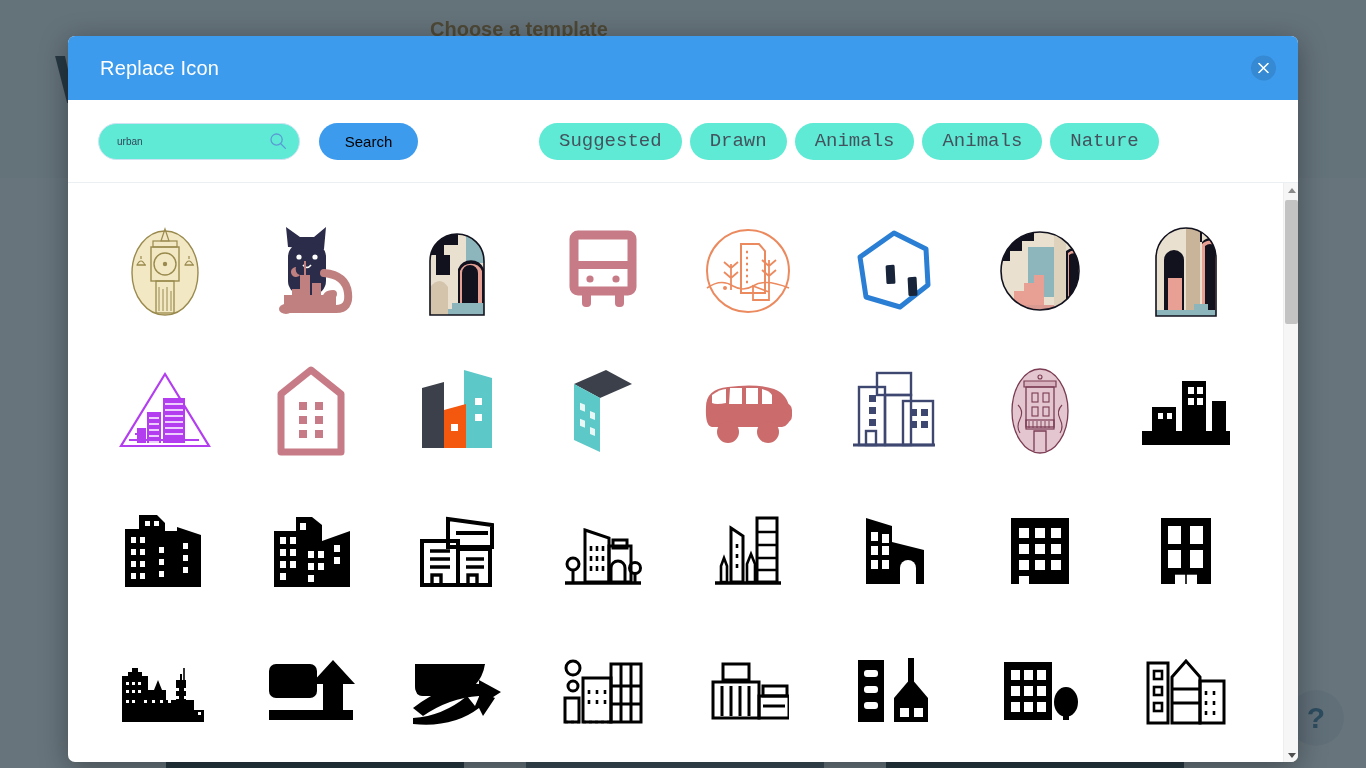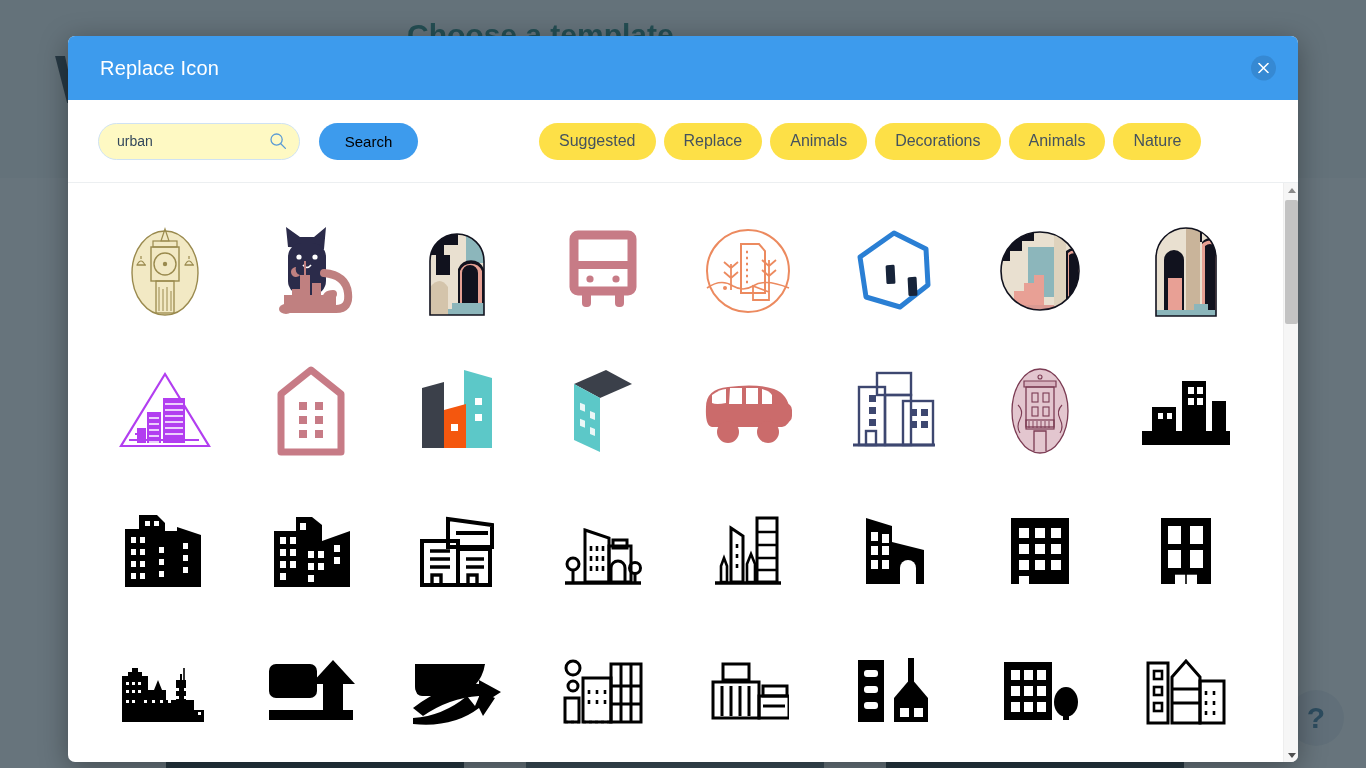--- a/index.html
+++ b/index.html
@@ -18,22 +18,22 @@
   #backdrop-header {
     position: absolute; left: 0; top: 0; width: 1366px; height: 178px;
     background: #f4f6f8;
   }
   #backdrop-title {
     position: absolute; left: 55px; top: 40px;
     font-size: 68px; font-weight: 700; color: #1c2b36;
     letter-spacing: -1px; white-space: nowrap;
   }
   #backdrop-sub {
-    position: absolute; left: 407px; top: 18px;
-    font-size: 30px; font-weight: 700; color: #0f766e;
+    position: absolute; left: 430px; top: 18px;
+    font-size: 20px; font-weight: 700; color: #a16207;
     white-space: nowrap;
   }
   .bg-card {
     position: absolute; top: 728px; height: 120px;
     background: #16242e;
   }
   #bg-card-1 { left: 166px; width: 298px; }
   #bg-card-2 { left: 526px; width: 298px; background: #5b6b77; }
   #bg-card-3 { left: 886px; width: 298px; }
 
@@ -95,24 +95,24 @@
   #search-wrap {
     position: relative;
     width: 202px; height: 37px;
     margin-right: 19px;
   }
   #search-input {
     width: 100%; height: 100%;
     border: 1px solid #cfe2f3;
     border-radius: 19px;
     padding: 0 40px 0 18px;
-    font-size: 14px; color: #33475b;
+    font-size: 10px; color: #33475b;
     font-family: "Liberation Sans", sans-serif;
     outline: none;
-    background: #fef9c3;
+    background: #5eead4;
   }
   #search-input::placeholder { color: #9aa9b5; }
   #search-icon-btn {
     position: absolute; right: 13px; top: 50%;
     transform: translateY(-50%);
     width: 18px; height: 18px;
     cursor: pointer; background: none; border: none; padding: 0;
   }
   #search-btn {
     width: 99px; height: 37px;
@@ -121,25 +121,25 @@
     font-size: 15px; font-family: "Liberation Sans", sans-serif;
     cursor: pointer;
   }
 
   #categories {
     display: flex; align-items: center; gap: 8px;
     margin-left: 121px;
   }
   .cat-pill {
     height: 37px; border-radius: 19px;
-    background: #fde047; color: #44525e;
+    background: #5eead4; color: #44525e;
     border: none; cursor: pointer;
     padding: 0 20px;
-    font-size: 16px;
-    font-family: Liberation Sans, sans-serif;
+    font-size: 19px;
+    font-family: Liberation Mono, monospace;
     white-space: nowrap;
     display: flex; align-items: center;
   }
 
   
   #results-area {
     flex: 1 1 auto; position: relative; overflow: hidden;
     display: flex;
   }
   #grid-scroll {
@@ -218,23 +218,22 @@
         <svg width="18" height="18" viewBox="0 0 18 18">
           <circle cx="7.6" cy="7.6" r="5.6" fill="none" stroke="#5b9bd5" stroke-width="1.3"></circle>
           <path d="M11.8 11.8 L16.4 16.4" stroke="#5b9bd5" stroke-width="1.3" stroke-linecap="round"></path>
         </svg>
       </button>
     </div>
     <button id="search-btn">Search</button>
 
     <div id="categories">
         <button class="cat-pill">Suggested</button>
-        <button class="cat-pill">Replace</button>
+        <button class="cat-pill">Drawn</button>
         <button class="cat-pill">Animals</button>
-        <button class="cat-pill">Decorations</button>
         <button class="cat-pill">Animals</button>
         <button class="cat-pill">Nature</button>
       </div>
   </div>
 
   <div id="results-area">
     <div id="grid-scroll">
       <div id="icon-grid">
           <div class="icon-cell">
             <span>

